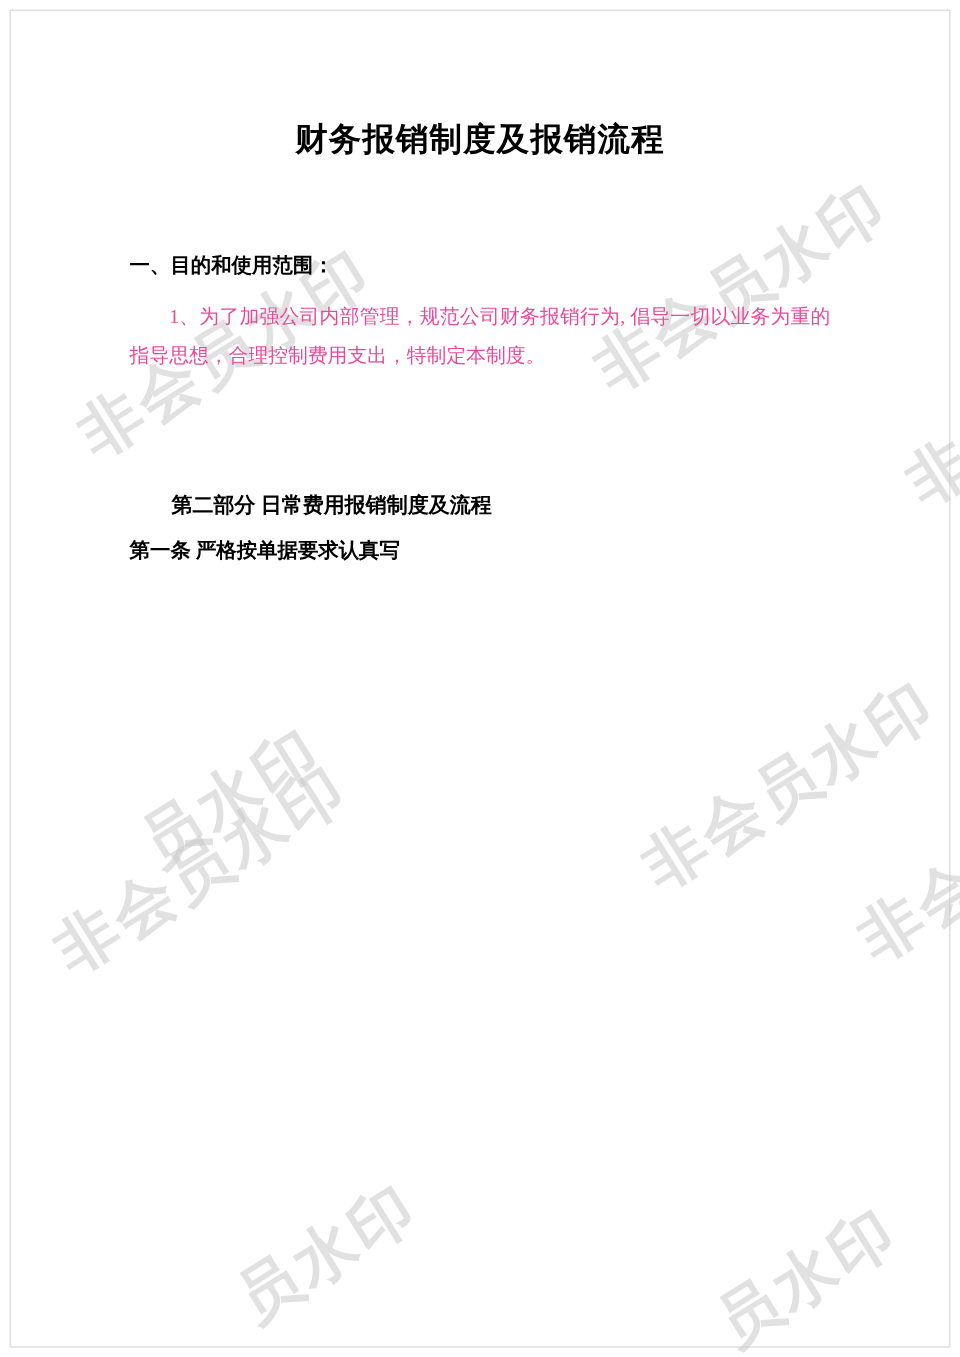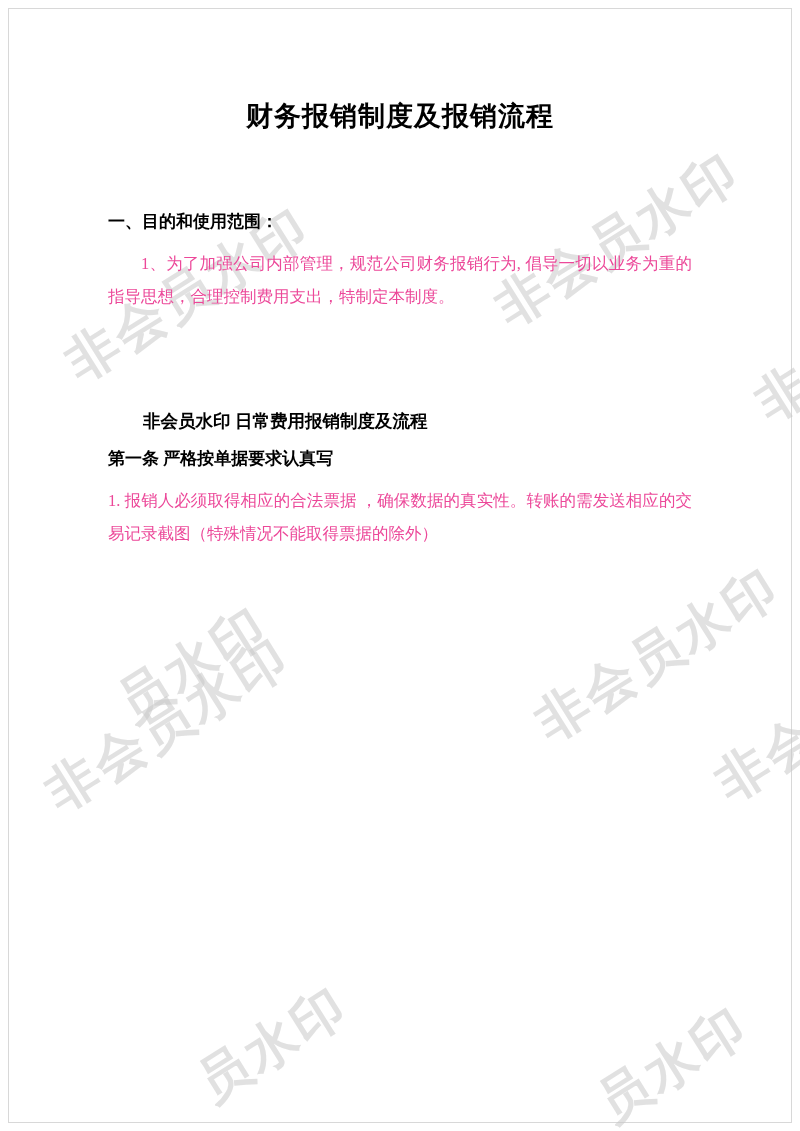--- a/index.html
+++ b/index.html
@@ -124,27 +124,26 @@
     <p class="sub-head">一、目的和使用范围：</p>
 
     <div class="spacer-sm"></div>
 
     <p class="para indent">1、为了加强公司内部管理，规范公司财务报销行为, 倡导一切以业务为重的指导思想，合理控制费用支出，特制定本制度。</p>
 
 
 
     <div class="spacer-xl"></div>
 
-    <p class="section-head">非会员水印  日常费用报销制度及流程</p>
+    <p class="section-head">第二部分  日常费用报销制度及流程</p>
 
     <div class="spacer-sm"></div>
 
     <p class="sub-head">第一条      严格按单据要求认真写</p>
 
     <div class="spacer-sm"></div>
 
-    <p class="para">1. 报销人必须取得相应的合法票据 ，确保数据的真实性。转账的需发送相应的交易记录截图（特殊情况不能取得票据的除外）</p>
 
     <div class="spacer-sm"></div>
 
 
   </div>
 </div>
 
 </body></html>

